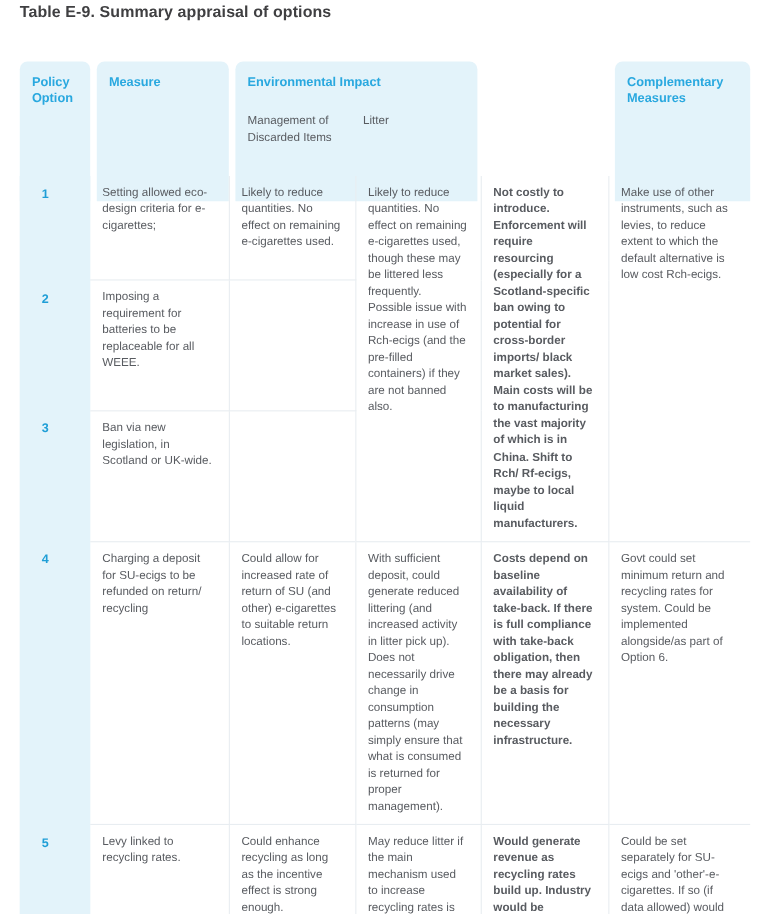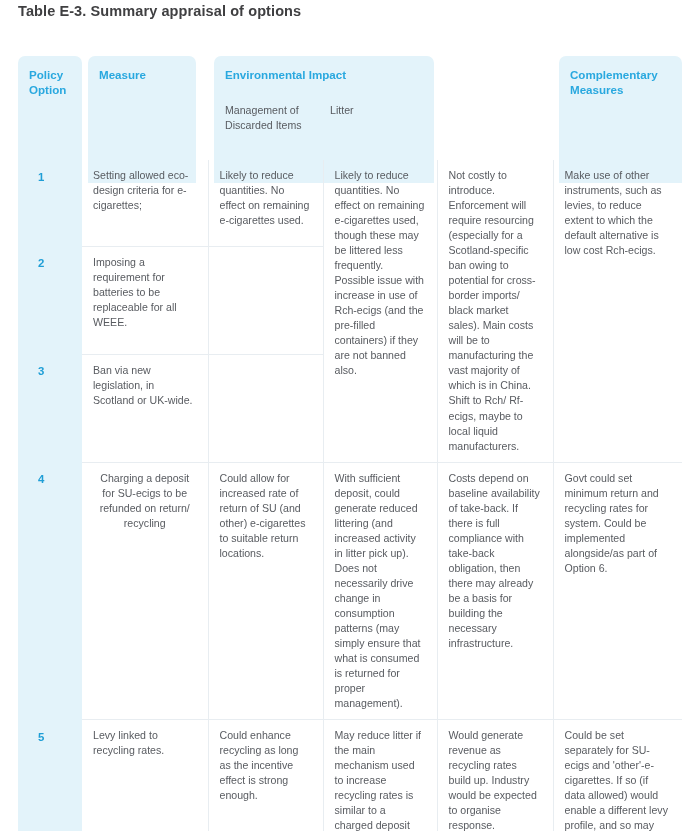--- a/index.html
+++ b/index.html
@@ -69,21 +69,21 @@
   .hdr-sub {
     position: absolute;
     top: 70px;
     font-size: 10.6px;
     color: #585b60;
     line-height: 1.38;
   }
 
   
   .hc-policy   { left: 0px;   width: 64px;  }
-  .hc-measure  { left: 70px;  width: 108px; }
+  .hc-measure  { left: 70px;  width: 120px; }
   .hc-env      { left: 196px; width: 220px; }
   .hc-costs    { left: 425px; width: 110px; }
   .hc-comp     { left: 541px; width: 123px; }
 
   .sub-mgmt    { left: 207px; width: 100px; }
   .sub-litter  { left: 312px; width: 100px; }
 
   
   .body {
     position: relative;
@@ -120,31 +120,31 @@
     font-size: 11.4px;
     background: #e3f3fa;
     border-right: none;
     border-bottom: none;
     padding-left: 20px;
     padding-top: 9px;
   }
   .grid td.c-measure { width: 126px; }
   .grid td.c-mgmt    { width: 115px; }
   .grid td.c-litter  { width: 114px; }
-  .grid td.c-costs   { width: 116px; }
+  .grid td.c-costs   { width: 116px; font-weight: bold; }
   .grid td.c-comp    { width: 129px; border-right: none; }
 
   .grid tr.last td { border-bottom: none; }
 </style>
 </head>
 <body>
 
 <div id="page">
 
-  <div class="table-title">Table E-3. Summary appraisal of options</div>
+  <div class="table-title">Table E-9. Summary appraisal of options</div>
 
   <div class="tbl">
 
     <div class="hdr">
 
       <div class="hdr-cell hc-policy">
         <div class="hdr-title">Policy Option</div>
       </div>
 
       <div class="hdr-cell hc-measure">
@@ -186,21 +186,21 @@
           </tr>
 
           <tr>
             <td class="opt" style="height: 96px;">3</td>
             <td class="c-measure" style="height: 96px;">Ban via new legislation, in Scotland or UK-wide.</td>
             <td class="c-mgmt" style="height: 96px;"></td>
           </tr>
 
           <tr>
             <td class="opt" style="height: 200px;">4</td>
-            <td class="c-measure" style="height: 200px; text-align: center;">Charging a deposit for SU-ecigs to be refunded on return/ recycling</td>
+            <td class="c-measure" style="height: 200px;">Charging a deposit for SU-ecigs to be refunded on return/ recycling</td>
             <td class="c-mgmt" style="height: 200px;">Could allow for increased rate of return of SU (and other) e-cigarettes to suitable return locations.</td>
             <td class="c-litter" style="height: 200px;">With sufficient deposit, could generate reduced littering (and increased activity in litter pick up). Does not necessarily drive change in consumption patterns (may simply ensure that what is consumed is returned for proper management).</td>
             <td class="c-costs" style="height: 200px;">Costs depend on baseline availability of take-back. If there is full compliance with take-back obligation, then there may already be a basis for building the necessary infrastructure.</td>
             <td class="c-comp" style="height: 200px;">Govt could set minimum return and recycling rates for system. Could be implemented alongside/as part of Option 6.</td>
           </tr>
 
           <tr class="last">
             <td class="opt" style="height: 196px;">5</td>
             <td class="c-measure" style="height: 196px;">Levy linked to recycling rates.</td>
             <td class="c-mgmt" style="height: 196px;">Could enhance recycling as long as the incentive effect is strong enough.</td>

